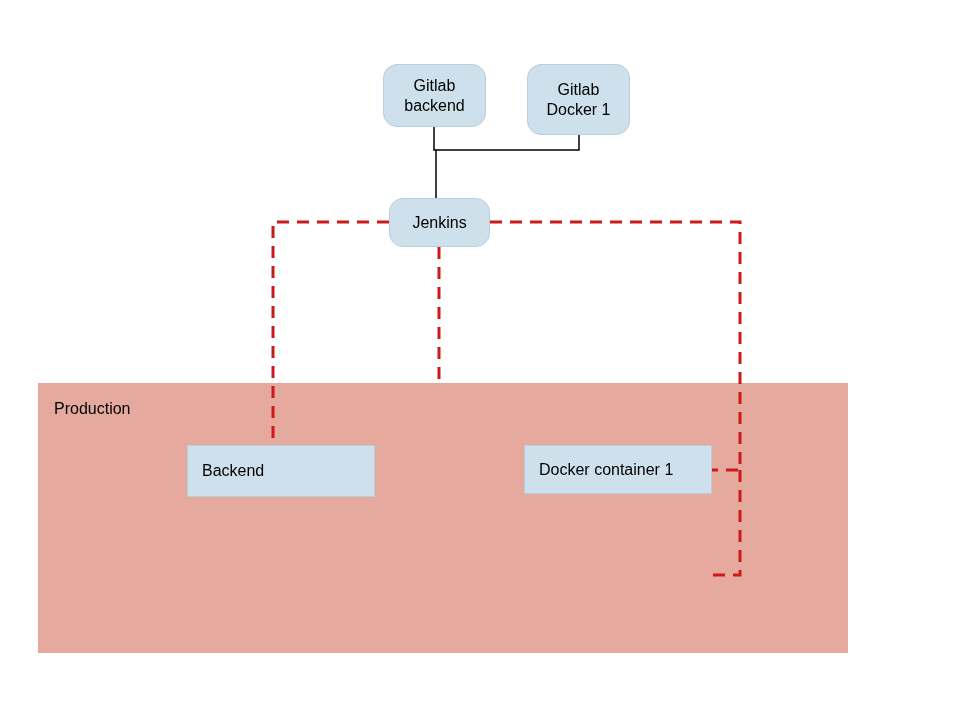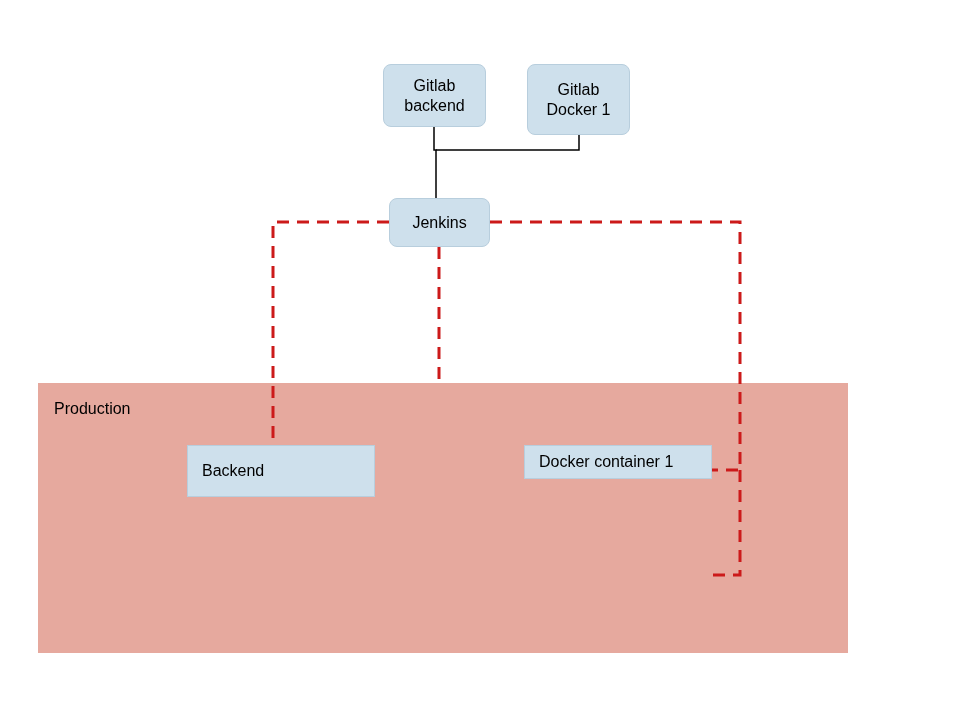--- a/index.html
+++ b/index.html
@@ -21,21 +21,21 @@
       border: 1px solid #b8cedd;
       display: flex;
       align-items: center;
       justify-content: center;
       text-align: center;
       font-size: 16px;
       color: #000;
       padding: 6px;
       line-height: 1.25;
     }
-    .node.rounded { border-radius: 8px; }
+    .node.rounded { border-radius: 14px; }
     .prod-container {
       position: absolute;
       background: #e6a99e;
       border: none;
     }
     .prod-label {
       position: absolute;
       font-size: 16px;
       color: #000;
     }
@@ -81,18 +81,18 @@
   </div>
 
   <div class="node rounded" style="left:389px; top:198px; width:101px; height:49px;">
     <span>Jenkins</span>
   </div>
 
   <div class="node" style="left:187px; top:445px; width:188px; height:52px; justify-content:flex-start; padding-left:14px;">
     <span>Backend</span>
   </div>
 
-  <div class="node" style="left:524px; top:445px; width:188px; height:34px; justify-content:flex-start; padding-left:14px;">
+  <div class="node" style="left:524px; top:445px; width:188px; height:49px; justify-content:flex-start; padding-left:14px;">
     <span>Docker container 1</span>
   </div>
 
 
 </div>
 
 </body></html>

